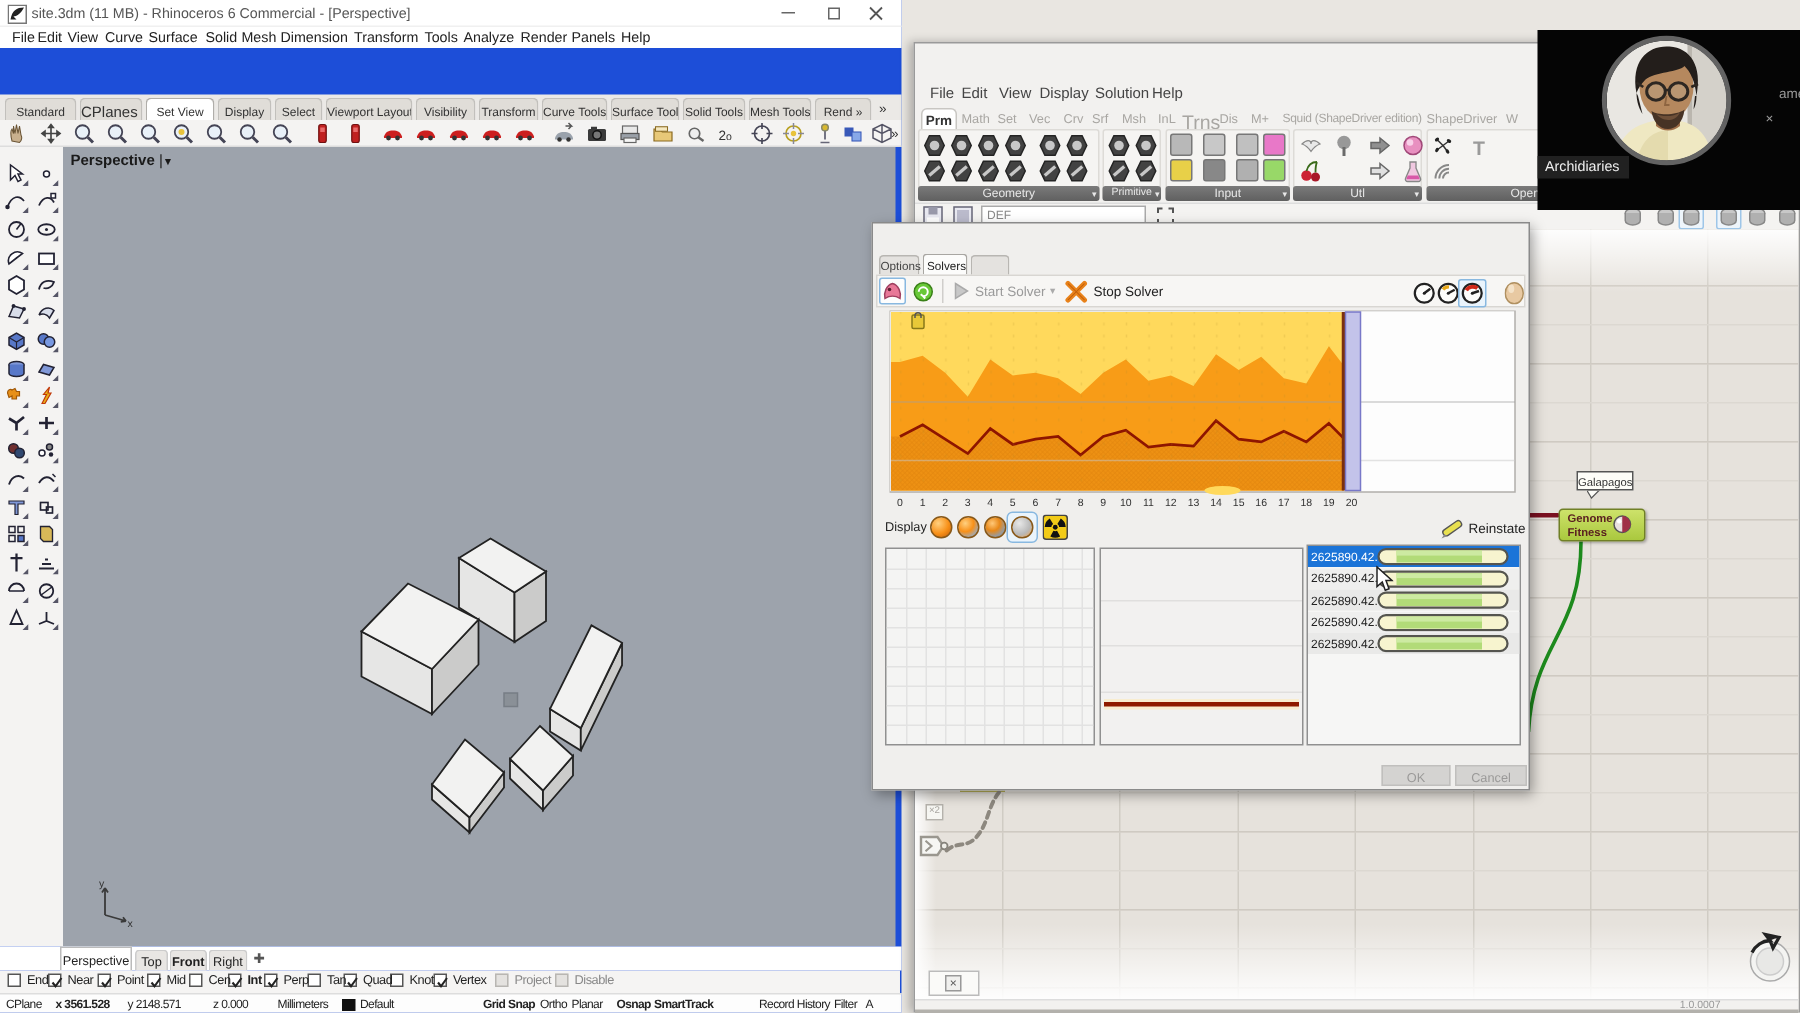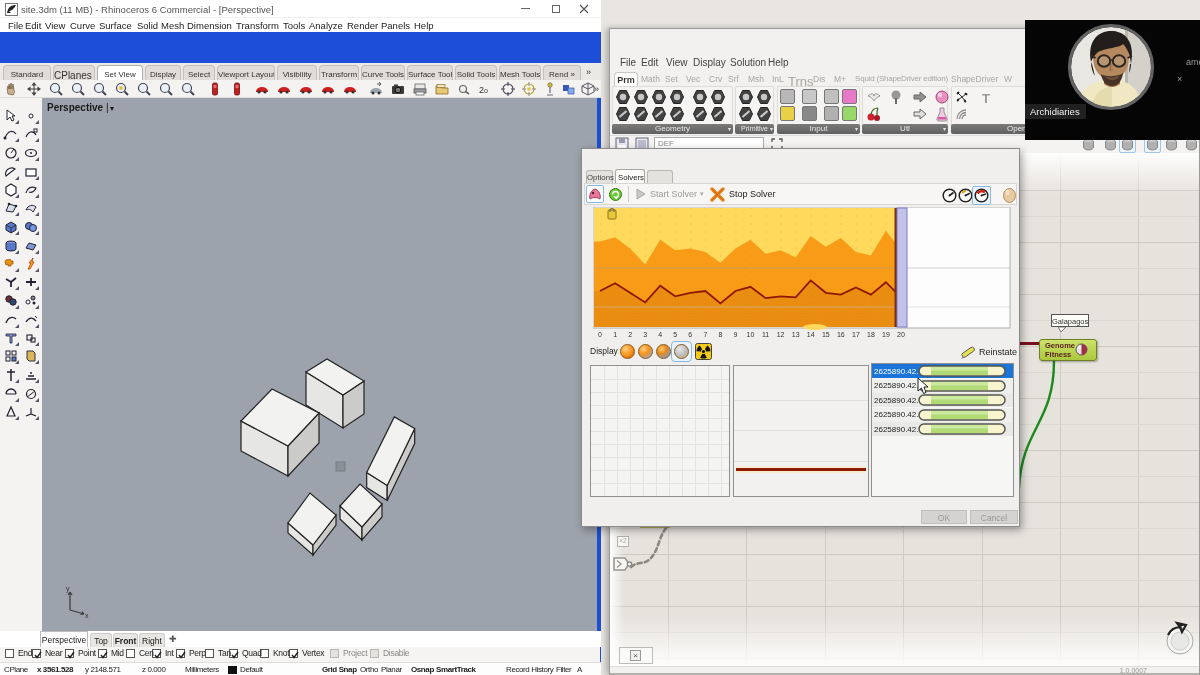--- a/index.html
+++ b/index.html
@@ -389,21 +389,21 @@
         <span class="abs" style="left:78px;top:1px;z-index:2;">Point</span>
     <span class="abs" style="left:98px;top:2px;width:9px;height:9px;background:#fff;border:1px solid #555;z-index:1;"><svg width="10" height="10" viewBox="0 0 10 10">
             <path d="M2 5 L4 7.5 L8 2" stroke="#222" stroke-width="1.4" fill="none"></path>
           </svg></span>
         <span class="abs" style="left:111px;top:1px;z-index:2;">Mid</span>
     <span class="abs" style="left:126px;top:2px;width:9px;height:9px;background:#fff;border:1px solid #555;z-index:1;"></span>
         <span class="abs" style="left:139px;top:1px;z-index:2;">Cen</span>
     <span class="abs" style="left:152px;top:2px;width:9px;height:9px;background:#fff;border:1px solid #555;z-index:1;"><svg width="10" height="10" viewBox="0 0 10 10">
             <path d="M2 5 L4 7.5 L8 2" stroke="#222" stroke-width="1.4" fill="none"></path>
           </svg></span>
-        <span class="abs" style="left:165px;top:1px;z-index:2;">Int</span>
+        <span class="abs" style="left:165px;top:1px;z-index:2;font-weight:bold;">Int</span>
     <span class="abs" style="left:176px;top:2px;width:9px;height:9px;background:#fff;border:1px solid #555;z-index:1;"><svg width="10" height="10" viewBox="0 0 10 10">
             <path d="M2 5 L4 7.5 L8 2" stroke="#222" stroke-width="1.4" fill="none"></path>
           </svg></span>
         <span class="abs" style="left:189px;top:1px;z-index:2;">Perp</span>
     <span class="abs" style="left:205px;top:2px;width:9px;height:9px;background:#fff;border:1px solid #555;z-index:1;"></span>
         <span class="abs" style="left:218px;top:1px;z-index:2;">Tan</span>
     <span class="abs" style="left:229px;top:2px;width:9px;height:9px;background:#fff;border:1px solid #555;z-index:1;"><svg width="10" height="10" viewBox="0 0 10 10">
             <path d="M2 5 L4 7.5 L8 2" stroke="#222" stroke-width="1.4" fill="none"></path>
           </svg></span>
         <span class="abs" style="left:242px;top:1px;z-index:2;">Quad</span>

